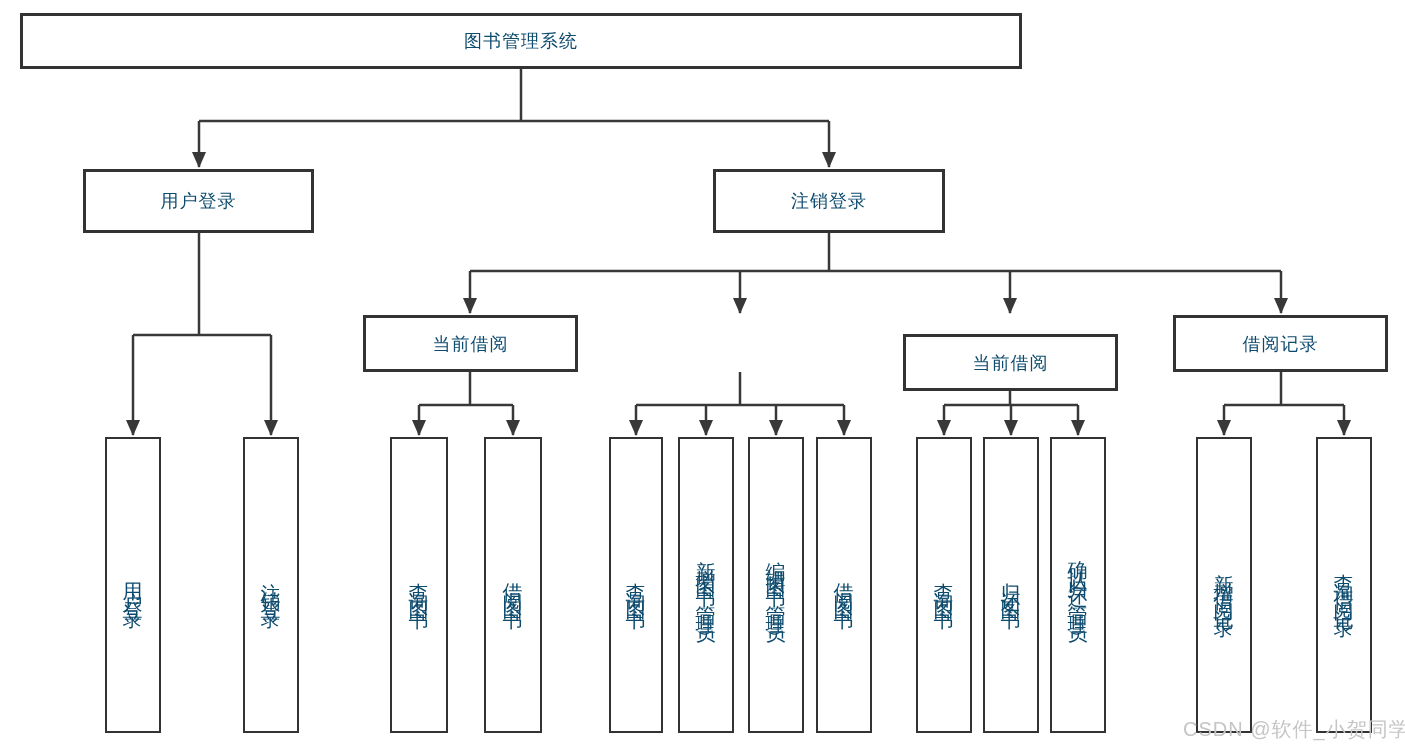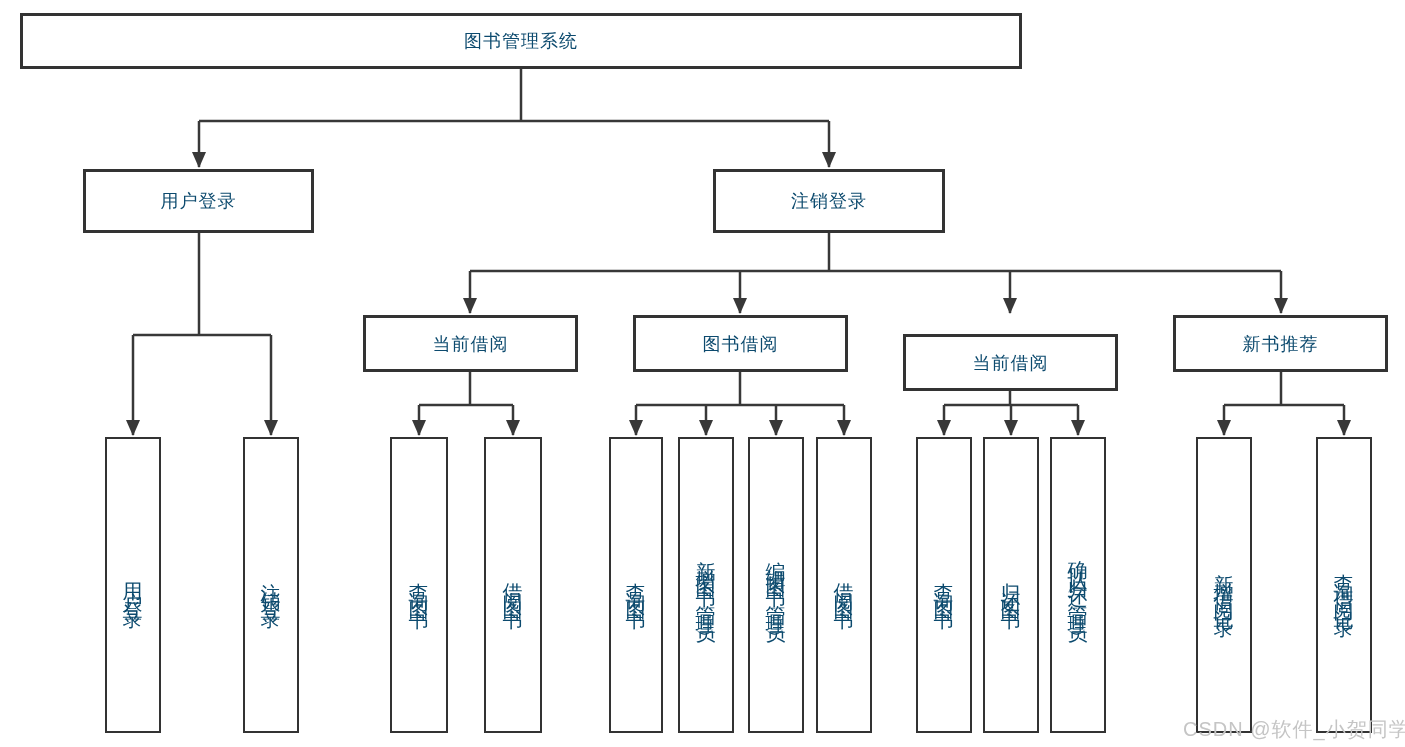--- a/index.html
+++ b/index.html
@@ -83,23 +83,22 @@
       <line x1="1344" y1="405" x2="1344" y2="435" marker-end="url(#ah)"></line>
     </g>
   </svg>
 
   <div class="box" style="left:20px;top:13px;width:1002px;height:56px">图书管理系统</div>
 
   <div class="box" style="left:83px;top:169px;width:231px;height:64px">用户登录</div>
   <div class="box" style="left:713px;top:169px;width:232px;height:64px">注销登录</div>
 
   <div class="box" style="left:363px;top:315px;width:215px;height:57px">当前借阅</div>
-  <div class="box" style="left:633px;top:315px;width:215px;height:57px">图书借阅</div>
   <div class="box" style="left:903px;top:334px;width:215px;height:57px">当前借阅</div>
-  <div class="box" style="left:1173px;top:315px;width:215px;height:57px">新书推荐</div>
+  <div class="box" style="left:1173px;top:315px;width:215px;height:57px">借阅记录</div>
 
   <div class="box leaf" style="left:105px;top:437px;width:56px;height:296px">用户登录</div>
   <div class="box leaf" style="left:243px;top:437px;width:56px;height:296px">注销登录</div>
 
   <div class="box leaf" style="left:390px;top:437px;width:58px;height:296px">查询图书</div>
   <div class="box leaf" style="left:484px;top:437px;width:58px;height:296px">借阅图书</div>
 
   <div class="box leaf" style="left:609px;top:437px;width:54px;height:296px">查询图书</div>
   <div class="box leaf" style="left:678px;top:437px;width:56px;height:296px">新增图书（管理员）</div>
   <div class="box leaf" style="left:748px;top:437px;width:56px;height:296px">编辑图书（管理员）</div>

